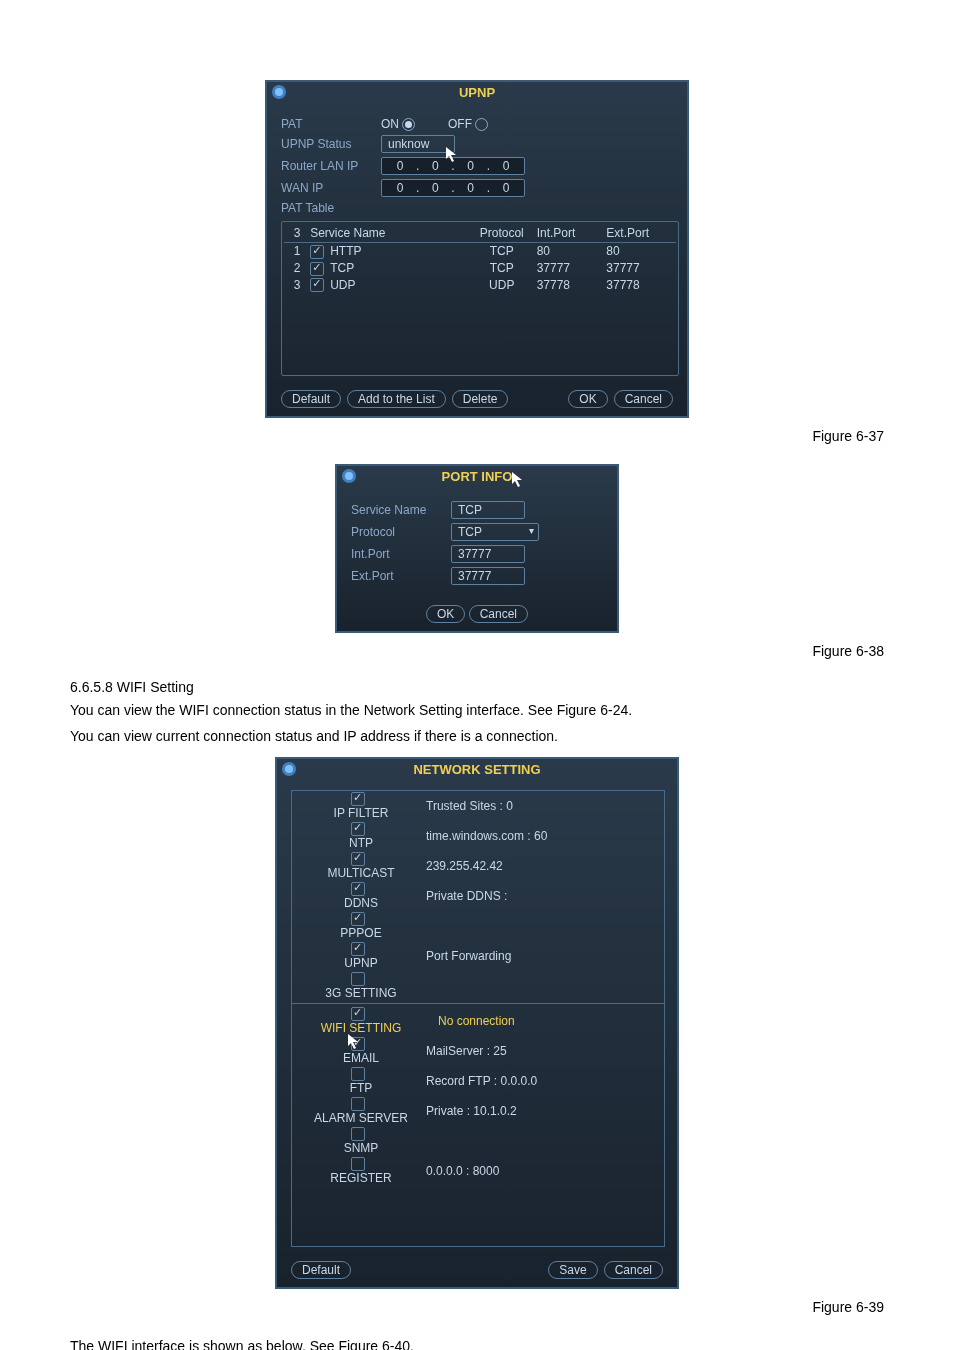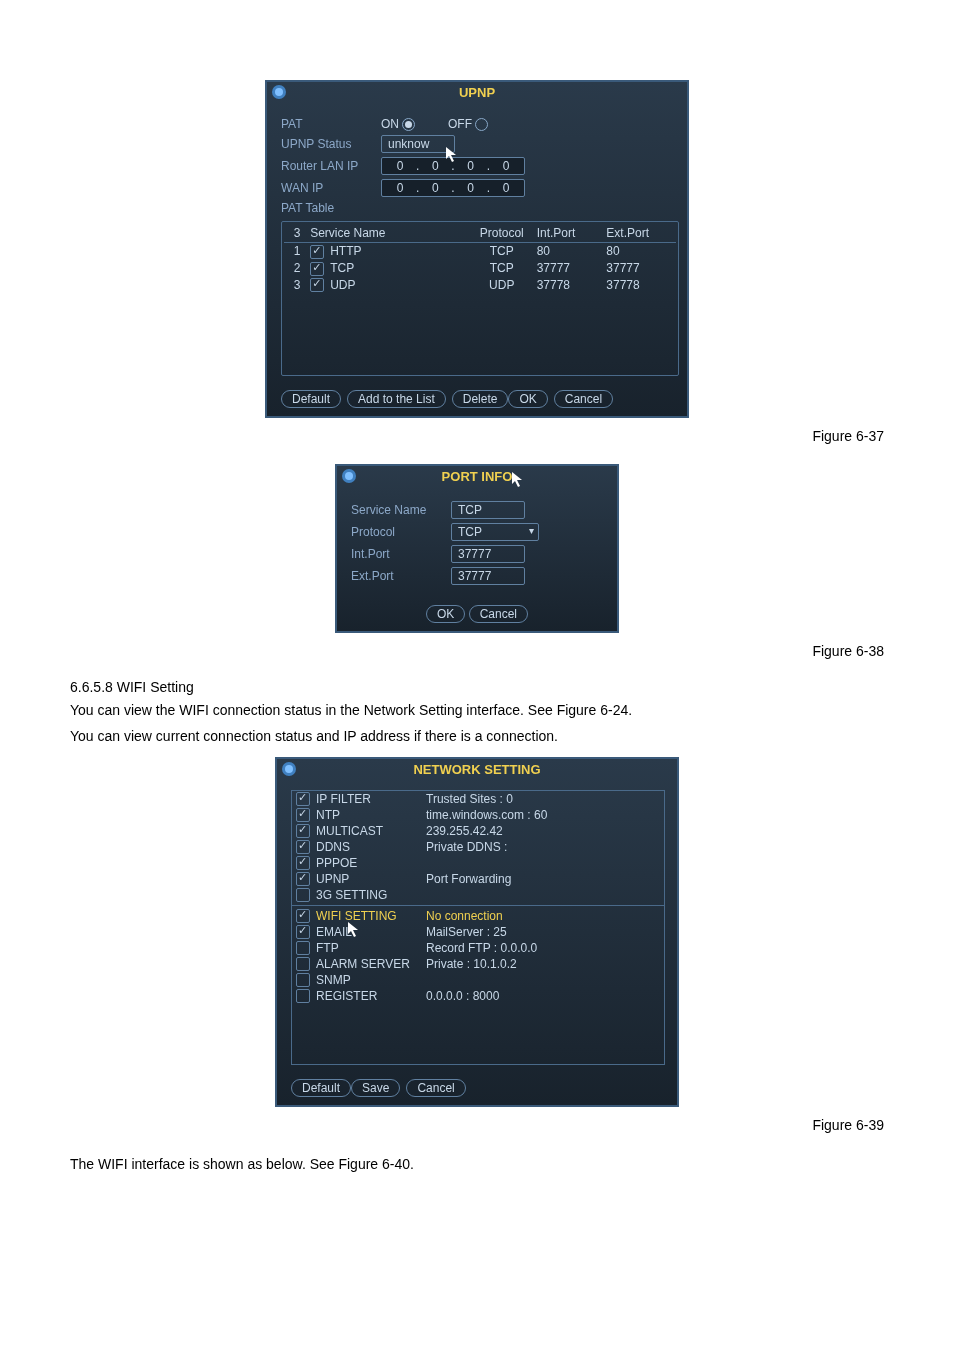--- a/index.html
+++ b/index.html
@@ -149,20 +149,21 @@
     padding:1px 0;
   }
   .tc-idx {width:30px; text-align:center;}
   .tc-name {width:180px;}
   .tc-proto {width:80px; text-align:center;}
   .tc-int {width:80px;}
   .tc-ext {width:80px;}
   .btn-row {
     margin-top:14px;
     display:flex;
+    justify-content:space-between;
   }
   .btn-row .left-btns, .btn-row .right-btns {
     display:flex;
     gap:6px;
   }
 
   .netlist {
     border:1px solid #4a6a8a;
     width:100%;
   }
@@ -170,20 +171,21 @@
     display:flex;
     align-items:center;
     padding:1px 4px;
     font-size:12px;
   }
   .netrow .nlbl {
     width:130px;
     color:#c8d8e8;
     display:flex;
     align-items:center;
+    flex-direction:column;
   }
   .netrow .nval {
     color:#c8d8e8;
   }
   .netrow.sel .nlbl span, .netrow.sel .nval span {
     color:#f0d050;
   }
   .netdiv {
     border-top:1px solid #4a6a8a;
     margin:2px 0;
@@ -413,21 +415,21 @@
             <div class="nval"><span>Port Forwarding</span></div>
           </div>
         <div class="netrow">
             <div class="nlbl">
               <span class="checkbox"></span>
               <span>3G SETTING</span>
             </div>
             <div class="nval"><span></span></div>
           </div>
         <div class="netdiv"></div>
-        <div class="netrow sel" style="position:relative;">
+        <div class="netrow sel" style="position:relative;gap:12px;">
           <div class="nlbl">
               <span class="checkbox on"></span>
               <span>WIFI SETTING</span>
             </div>
           <div class="nval"><span>No connection</span></div>
         </div>
         <div class="netrow" style="position:relative;">
           <div class="nlbl">
               <span class="checkbox on"></span>
               <span>EMAIL</span>

